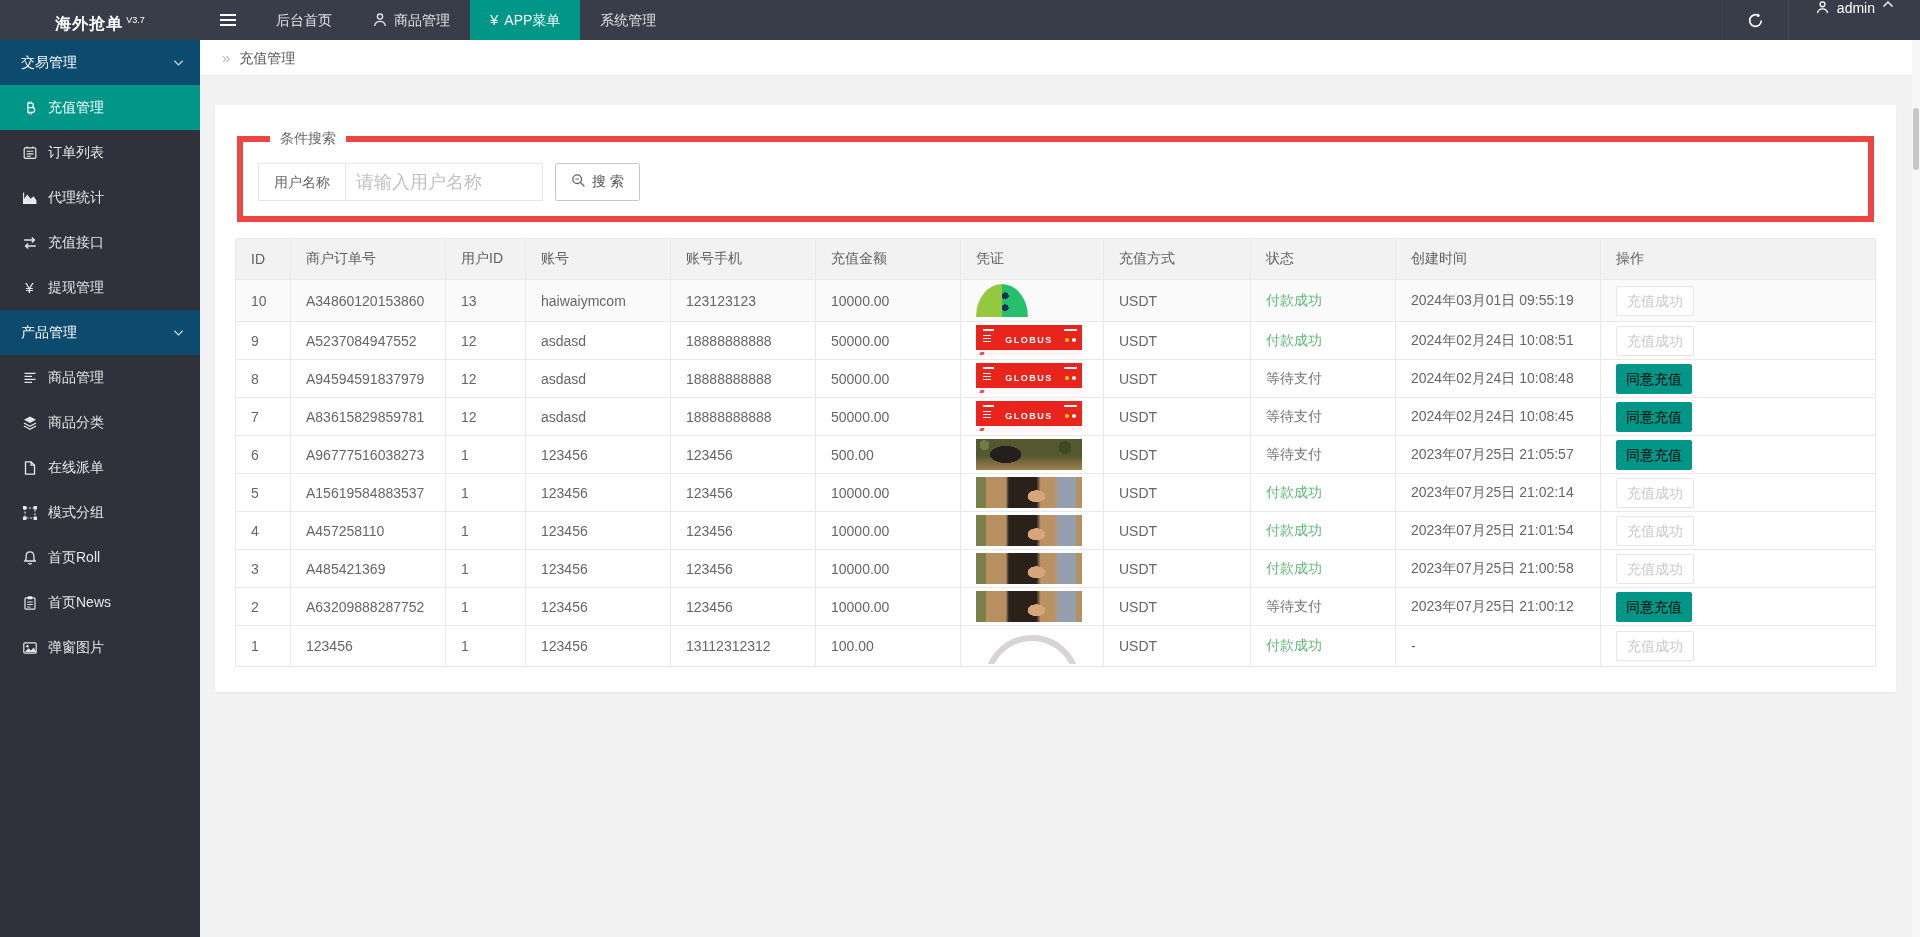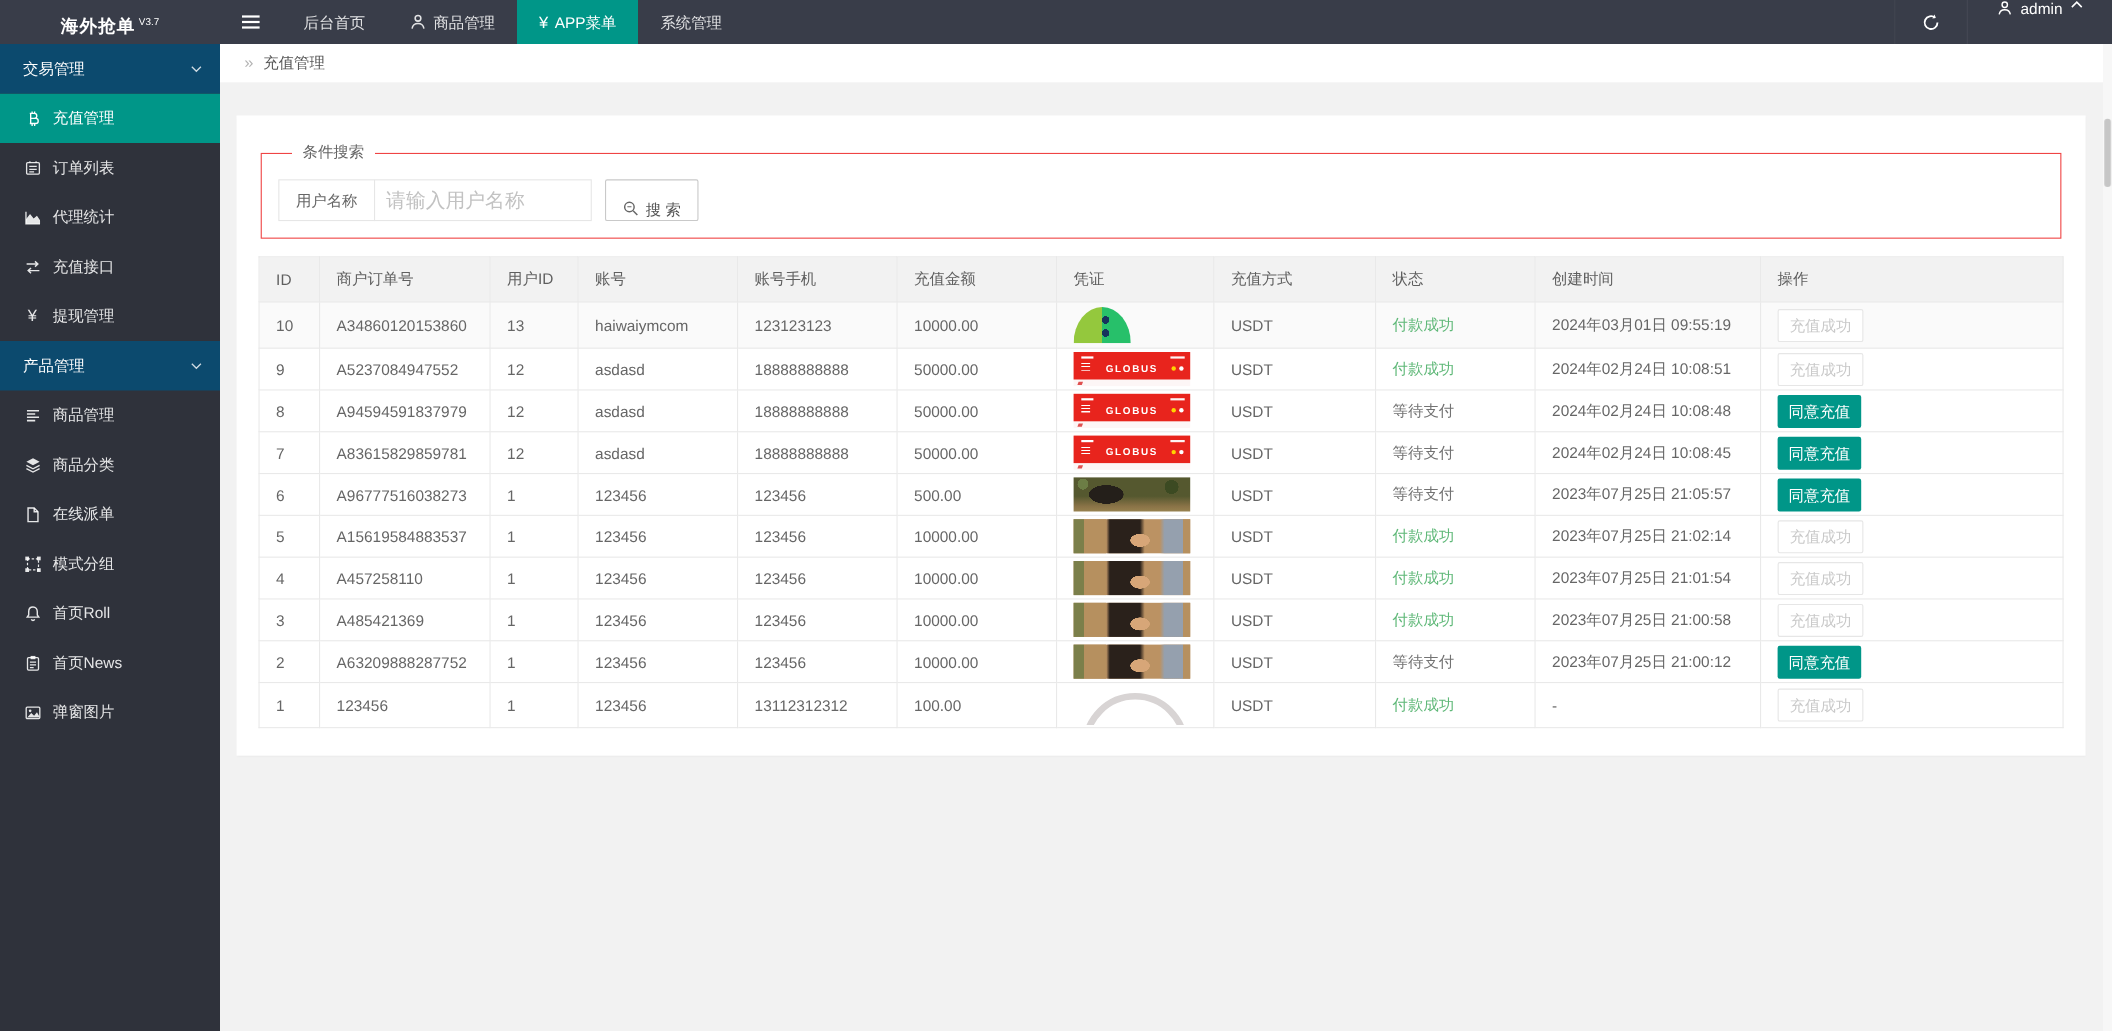--- a/index.html
+++ b/index.html
@@ -31,40 +31,40 @@
   .side-icon svg { width:16px; height:16px; }
 
   
   .main { margin-left:200px; padding-top:40px; }
   .breadcrumb { height:36px; line-height:35px; background:#fff; padding-left:22px; color:#555; border-bottom:1px solid #ededed; }
   .breadcrumb .sep { color:#b3b3b3; margin-right:9px; font-size:15px; }
   .content { padding:29px 24px 0 15px; }
   .card { background:#fff; padding:15px 20px 25px; box-shadow:0 1px 2px rgba(0,0,0,.05); min-height:555px; }
 
   
-  .search-field { border:1px solid #ef4444; margin:10px 2px 16px; padding:15px; }
+  .search-field { border:6px solid #ef4444; margin:10px 2px 16px; padding:15px; }
   .search-field legend { margin-left:12px; padding:0 10px; color:#666; font-size:14px; }
   .form-row { display:flex; align-items:center; }
   .form-label { height:38px; line-height:36px; padding:0 15px; border:1px solid #e6e6e6; color:#666; background:#fff; white-space:nowrap; }
   .form-input { height:38px; width:198px; border:1px solid #e6e6e6; margin-left:-1px; padding:0 10px; font-size:18px; color:#666; outline:none; background:#fff; }
   .form-input::placeholder { color:#c2c2c2; }
-  .search-btn { margin-left:12px; height:38px; padding:0 15px; background:#fff; border:1px solid #C9C9C9; border-radius:2px; color:#555; font-size:14px; display:flex; align-items:flex-end; gap:6px; cursor:pointer; font-family:inherit; }
+  .search-btn { margin-left:12px; height:38px; padding:0 15px; background:#fff; border:1px solid #C9C9C9; border-radius:2px; color:#555; font-size:14px; display:flex; align-items:center; gap:6px; cursor:pointer; font-family:inherit; }
 
   
   .data-table { width:100%; border-collapse:collapse; margin-top:4px;padding-left:45px; }
   .data-table th, .data-table td { border:1px solid #e9e9e9; font-size:14px; color:#666; text-align:left; font-weight:normal; vertical-align:middle; }
   .data-table th { background:#f2f2f2; padding:11px 15px; color:#5f5f5f; }
   .data-table td { padding:2px 15px; height:38px; }
   .data-table tbody tr { background:#fff; }
   .data-table tbody tr:first-child { background:#fafafa; }
 
   .status-success { color:#5FB878; }
   .status-pending { color:#737373; }
   .btn-disabled { display:inline-block; padding:0 10px; height:30px; line-height:28px; border:1px solid #e6e6e6; border-radius:2px; color:#c9c9c9; background:#fff; cursor:not-allowed; white-space:nowrap; }
-  .btn-primary { display:inline-block; padding:0 10px; height:30px; line-height:30px; border:none; border-radius:2px; color:#ffffff; background:#009688; cursor:pointer; white-space:nowrap; }
+  .btn-primary { display:inline-block; padding:0 10px; height:30px; line-height:30px; border:none; border-radius:2px; color:#000000; background:#009688; cursor:pointer; white-space:nowrap; }
 
   
   .voucher { display:inline-block; vertical-align:middle; }
   .v-green-pie { width:52px; height:33px; margin:2px 0; border-radius:50% 50% 0 0 / 100% 100% 0 0;
     background:
       radial-gradient(circle 3.5px at 56% 36%, #16325c 98%, rgba(0,0,0,0)),
       radial-gradient(circle 3.5px at 56% 72%, #16325c 98%, rgba(0,0,0,0)),
       linear-gradient(90deg, #94c83d 50%, #27c06a 50%); }
   .v-globus { width:106px; height:31px; position:relative; background:#fdf6f6; }
   .v-globus .red { position:absolute; top:0; left:0; right:0; height:25px; background:

